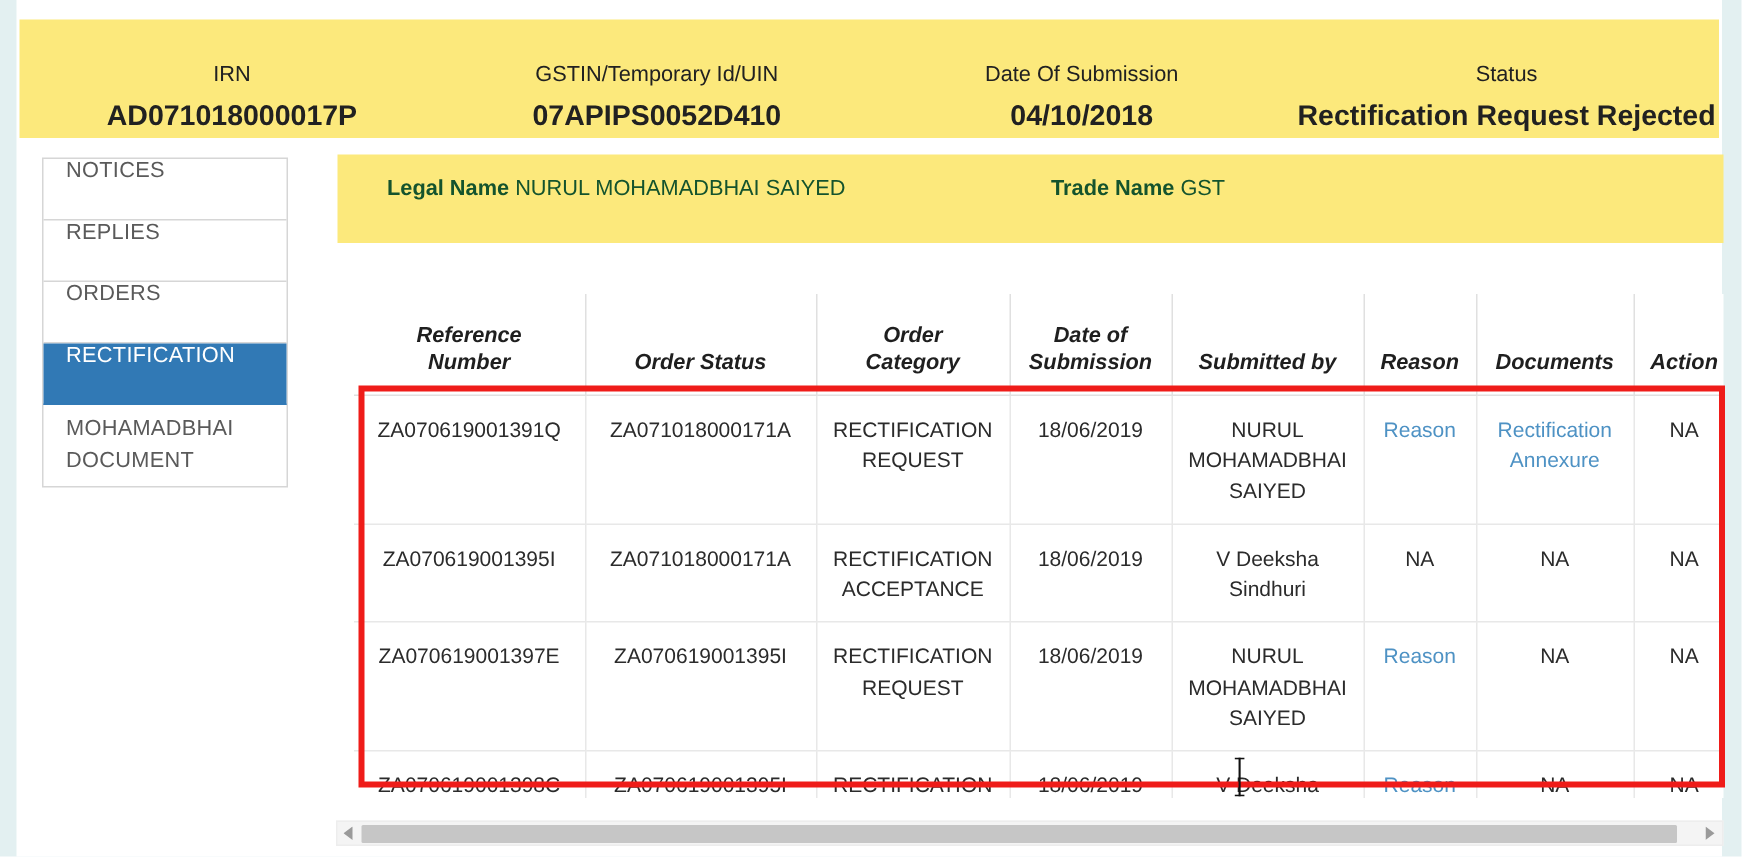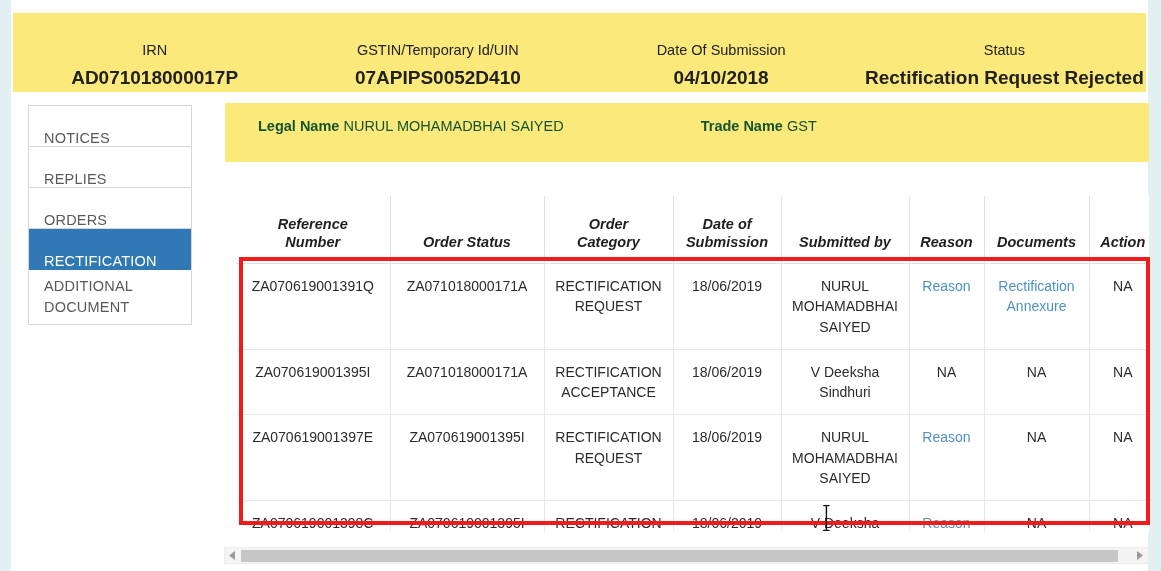--- a/index.html
+++ b/index.html
@@ -63,21 +63,21 @@
     top: 105px;
     width: 164px;
     border: 1px solid #d6d6d6;
     background: #ffffff;
     box-sizing: border-box;
   }
   .nav-item {
     height: 41px;
     border-bottom: 1px solid #d6d6d6;
     display: flex;
-    align-items: flex-end;
+    align-items: flex-start;
     padding-left: 15px;
     font-size: 14.5px;
     color: #5a5a5a;
     box-sizing: border-box;
     letter-spacing: .2px;
   }
   .nav-item.active {
     background: #3179b5;
     color: #ffffff;
     border-bottom: 1px solid #3179b5;
@@ -246,21 +246,21 @@
     <div class="nav-item">
       <span>REPLIES</span>
     </div>
     <div class="nav-item">
       <span>ORDERS</span>
     </div>
     <div class="nav-item active">
       <span>RECTIFICATION</span>
     </div>
     <div class="nav-item tall">
-      <span>ADDITIONAL</span>
+      <span>MOHAMADBHAI</span>
       <span>DOCUMENT</span>
     </div>
   </div>
 
   <div id="taxpayer-bar">
     <span class="fld">
       <span class="fld-label">Legal Name</span>
       <span class="fld-value">NURUL MOHAMADBHAI SAIYED</span>
     </span>
     <span class="fld fld-trade">

